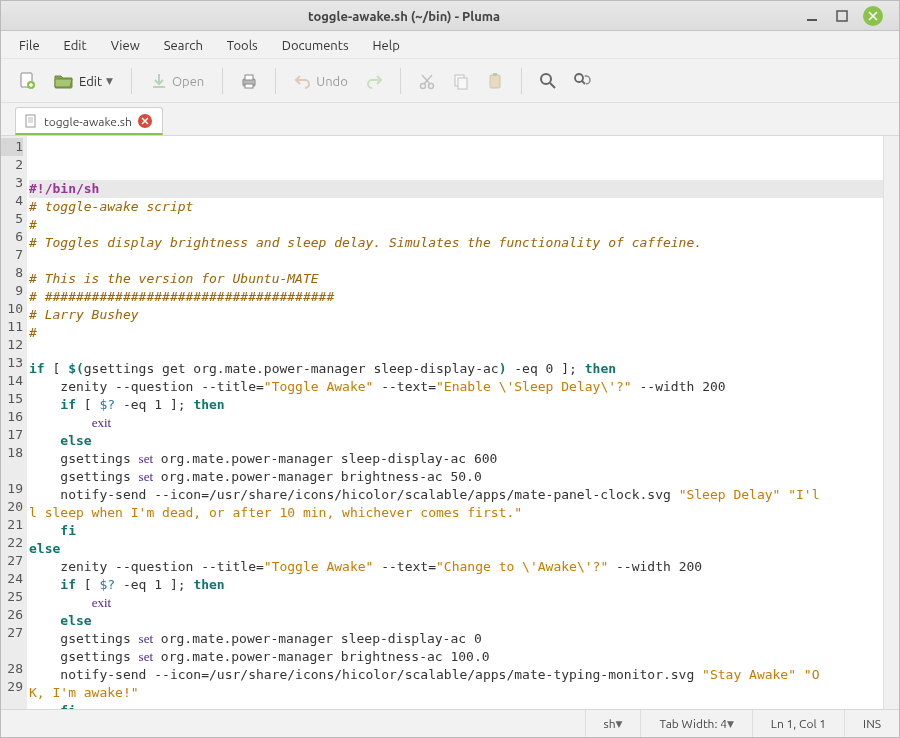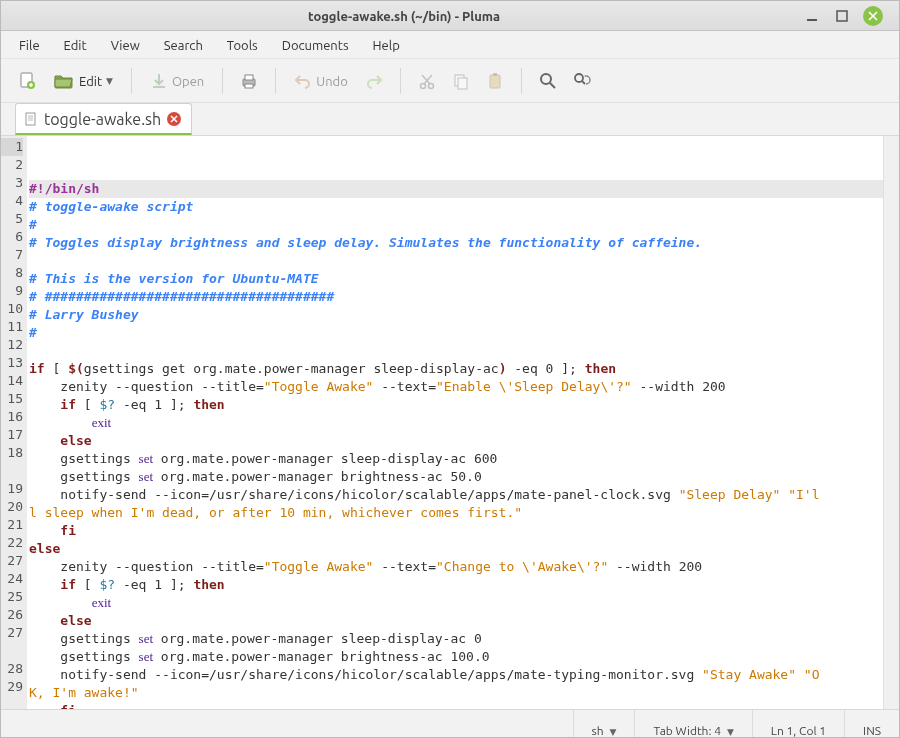--- a/index.html
+++ b/index.html
@@ -10,40 +10,40 @@
 .titlebar .close { width: 20px; height: 20px; border-radius: 50%; background: #8bc34a; color: #fff; font-size: 11px; }
 .menubar { height: 28px; display: flex; align-items: center; padding: 0 8px; gap: 4px; background: #f2f2f2; border-bottom: 1px solid #e5e5e5; }
 .menubar .menuitem { padding: 4px 10px; color: #333; cursor: default; }
 .toolbar { height: 44px; display: flex; align-items: center; padding: 0 12px; gap: 6px; background: #f2f2f2; border-bottom: 1px solid #e0e0e0; }
 .toolbar .tbtn { width: 28px; height: 28px; display: flex; align-items: center; justify-content: center; color: #555; border-radius: 3px; }
 .toolbar .tbtn.disabled, .toolbar .tgrp.disabled { opacity: 0.45; }
 .toolbar .tgrp { display: flex; align-items: center; gap: 4px; padding: 2px 6px; }
 .toolbar .tgrp .lbl { font-size: 13px; color: #333; }
 .toolbar .sep { width: 1px; height: 26px; background: #d6d6d6; margin: 0 6px; }
 .tabbar { height: 32px; display: flex; align-items: flex-end; padding: 0 14px; background: #f2f2f2; }
-.tab { display: flex; align-items: center; gap: 6px; padding: 6px 10px 5px 8px; border: 1px solid #d0d0d0; border-bottom: 2px solid #8bc34a; background: #fff; font-size: 16px; color: #444; border-radius: 3px 3px 0 0; }
+.tab { display: flex; align-items: center; gap: 6px; padding: 6px 10px 5px 8px; border: 1px solid #d0d0d0; border-bottom: 2px solid #8bc34a; background: #fff; font-size: 12px; color: #444; border-radius: 3px 3px 0 0; }
 .tab .doticon { width: 14px; height: 14px; }
 .tab .closedot { width: 14px; height: 14px; border-radius: 50%; background: #d84a3e; color: #fff; font-size: 9px; display: flex; align-items: center; justify-content: center; }
 .editor-wrap { flex: 1; display: flex; background: #fff; overflow: hidden; border-top: 1px solid #d8d8d8; }
 .gutter { width: 26px; background: #ececec; text-align: right; padding: 2px 4px 0 0; font-family: "DejaVu Sans Mono","Courier New",monospace; font-size: 13px; color: #555; line-height: 18px; }
 .gutter .ln { height: 18px; }
 .gutter .ln.hl { background: #d7d7d7; }
 .code { flex: 1; padding: 2px 0 0 2px; font-family: "DejaVu Sans Mono","Courier New",monospace; font-size: 13px; line-height: 18px; white-space: pre; position: relative; margin-top: 42px; }
 .code .row { height: 18px; }
 .code .row.hl { background: #e8e8e8; }
 .scrollv { width: 16px; background: #f0f0f0; border-left: 1px solid #e0e0e0; }
 .tok-shebang { color: #993399; font-weight: bold; }
-.tok-comment { color: #3b82f6; font-style: italic; font-weight: bold; }
-.tok-kw { color: #7f1d1d; font-weight: bold; }
+.tok-comment { color: #a16207; font-style: italic; }
+.tok-kw { color: #0f766e; font-weight: bold; }
 .tok-builtin { color: #4c1d95; font-family: Liberation Serif, serif; }
 .tok-str { color: #cc7a00; }
 .tok-var { color: #2a7aa0; }
 .tok-plain { color: #333; }
 .statusbar { height: 28px; display: flex; align-items: center; justify-content: flex-end; gap: 0; background: #f2f2f2; border-top: 1px solid #d8d8d8; font-size: 12px; color: #444; }
-.statusbar .cell { padding: 0 18px; height: 100%; display: flex; align-items: flex-end; border-left: 1px solid #ddd; gap: 6px; }
+.statusbar .cell { padding: 0 18px; height: 100%; display: flex; align-items: center; border-left: 1px solid #ddd; }
 .chev { font-size: 9px; color: #666; }
 svg { display: block; }
 </style>
 </head>
 <body>
 
 <div class="titlebar">
   <div class="title">toggle-awake.sh (~/bin) - Pluma</div>
   <div class="winbtn">
     <svg width="12" height="12" viewBox="0 0 12 12">

